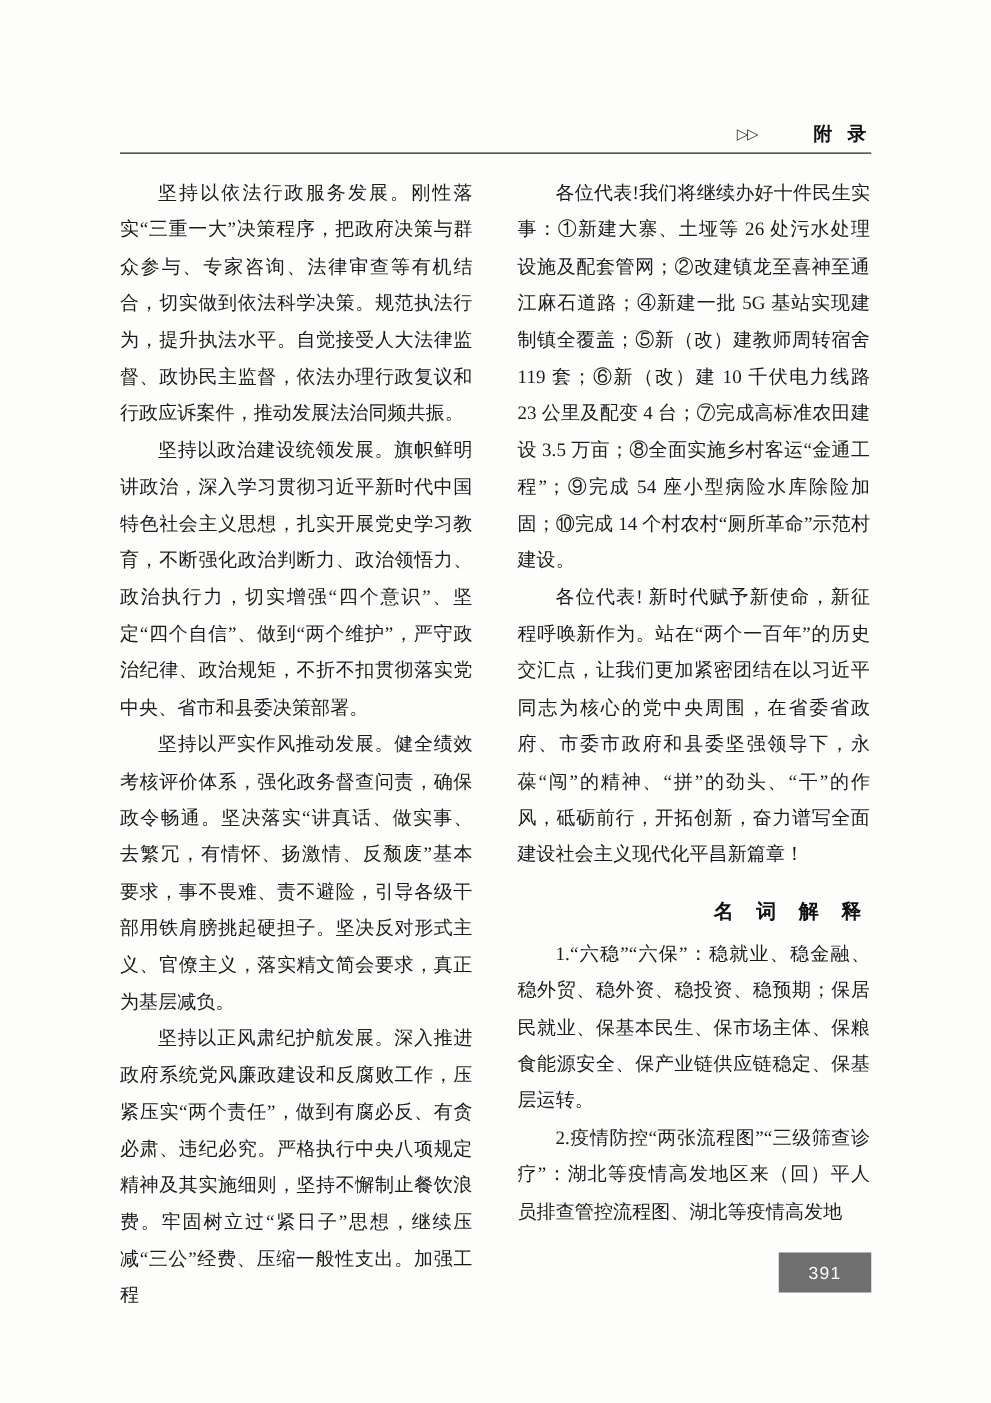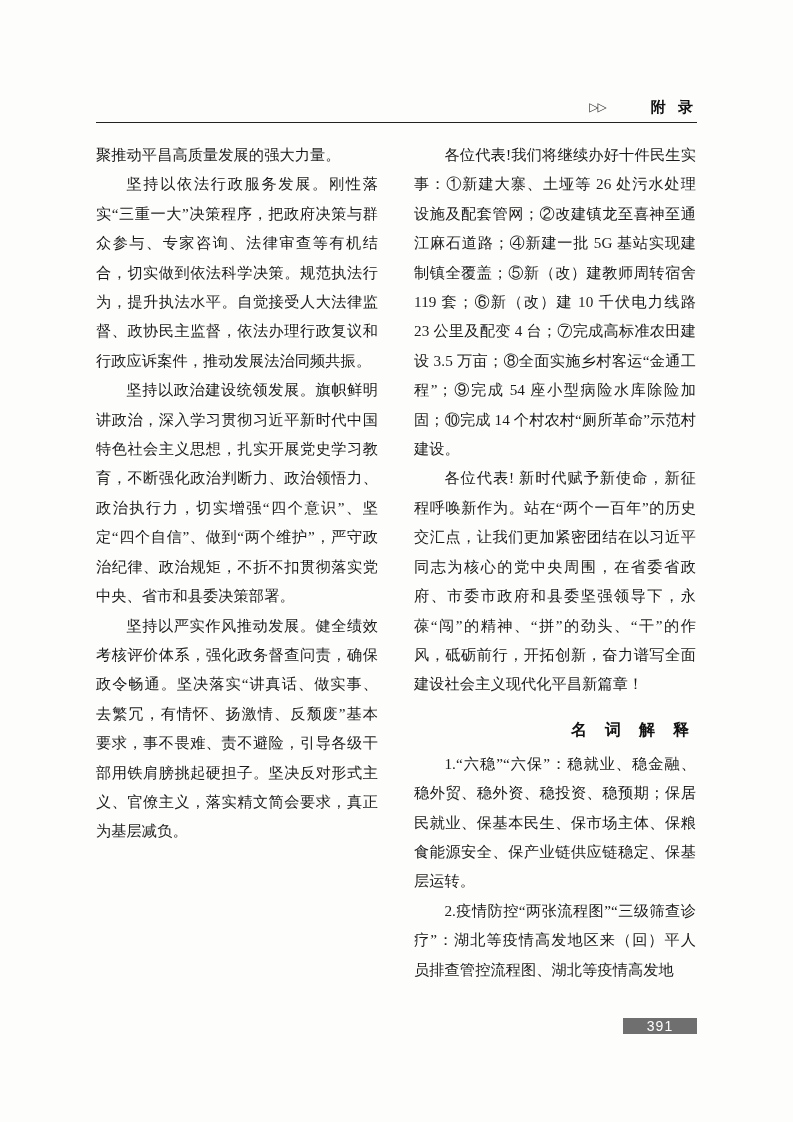--- a/index.html
+++ b/index.html
@@ -95,21 +95,21 @@
     line-height: 30px;
     color: #111;
     font-family: "Liberation Serif", "DejaVu Serif", serif;
   }
   
   .page-number-tab {
     position: absolute;
     right: 96px;
     bottom: 88px;
     width: 74px;
-    height: 16px;
+    height: 32px;
     background: #6f6f6f;
     color: #ffffff;
     display: flex;
     align-items: center;
     justify-content: center;
     font-family: "Liberation Sans", "DejaVu Sans", sans-serif;
     font-size: 14px;
     letter-spacing: 1px;
   }
 </style>
@@ -122,24 +122,24 @@
     <div class="header-inner">
       <span class="header-arrows">▷▷</span>
       <span class="header-title">附 录</span>
     </div>
   </div>
   <div class="header-rule"></div>
 
   <div class="cols">
 
     <div class="col">
-      <p>聚推动平昌高质量发展的强大力量。</p>
       <p class="indent">坚持以依法行政服务发展。刚性落实“三重一大”决策程序，把政府决策与群众参与、专家咨询、法律审查等有机结合，切实做到依法科学决策。规范执法行为，提升执法水平。自觉接受人大法律监督、政协民主监督，依法办理行政复议和行政应诉案件，推动发展法治同频共振。</p>
       <p class="indent">坚持以政治建设统领发展。旗帜鲜明讲政治，深入学习贯彻习近平新时代中国特色社会主义思想，扎实开展党史学习教育，不断强化政治判断力、政治领悟力、政治执行力，切实增强“四个意识”、坚定“四个自信”、做到“两个维护”，严守政治纪律、政治规矩，不折不扣贯彻落实党中央、省市和县委决策部署。</p>
       <p class="indent">坚持以严实作风推动发展。健全绩效考核评价体系，强化政务督查问责，确保政令畅通。坚决落实“讲真话、做实事、去繁冗，有情怀、扬激情、反颓废”基本要求，事不畏难、责不避险，引导各级干部用铁肩膀挑起硬担子。坚决反对形式主义、官僚主义，落实精文简会要求，真正为基层减负。</p>
+      <p class="indent">坚持以正风肃纪护航发展。深入推进政府系统党风廉政建设和反腐败工作，压紧压实“两个责任”，做到有腐必反、有贪必肃、违纪必究。严格执行中央八项规定精神及其实施细则，坚持不懈制止餐饮浪费。牢固树立过“紧日子”思想，继续压减“三公”经费、压缩一般性支出。加强工程</p>
     </div>
 
     <div class="col">
       <p class="indent">各位代表!我们将继续办好十件民生实事：①新建大寨、土垭等 26 处污水处理设施及配套管网；②改建镇龙至喜神至通江麻石道路；④新建一批 5G 基站实现建制镇全覆盖；⑤新（改）建教师周转宿舍 119 套；⑥新（改）建 10 千伏电力线路 23 公里及配变 4 台；⑦完成高标准农田建设 3.5 万亩；⑧全面实施乡村客运“金通工程”；⑨完成 54 座小型病险水库除险加固；⑩完成 14 个村农村“厕所革命”示范村建设。</p>
       <p class="indent">各位代表! 新时代赋予新使命，新征程呼唤新作为。站在“两个一百年”的历史交汇点，让我们更加紧密团结在以习近平同志为核心的党中央周围，在省委省政府、市委市政府和县委坚强领导下，永葆“闯”的精神、“拼”的劲头、“干”的作风，砥砺前行，开拓创新，奋力谱写全面建设社会主义现代化平昌新篇章！</p>
       <p class="section-title">名 词 解 释</p>
       <p class="indent">1.“六稳”“六保”：稳就业、稳金融、稳外贸、稳外资、稳投资、稳预期；保居民就业、保基本民生、保市场主体、保粮食能源安全、保产业链供应链稳定、保基层运转。</p>
       <p class="indent">2.疫情防控“两张流程图”“三级筛查诊疗”：湖北等疫情高发地区来（回）平人员排查管控流程图、湖北等疫情高发地</p>
     </div>
 

